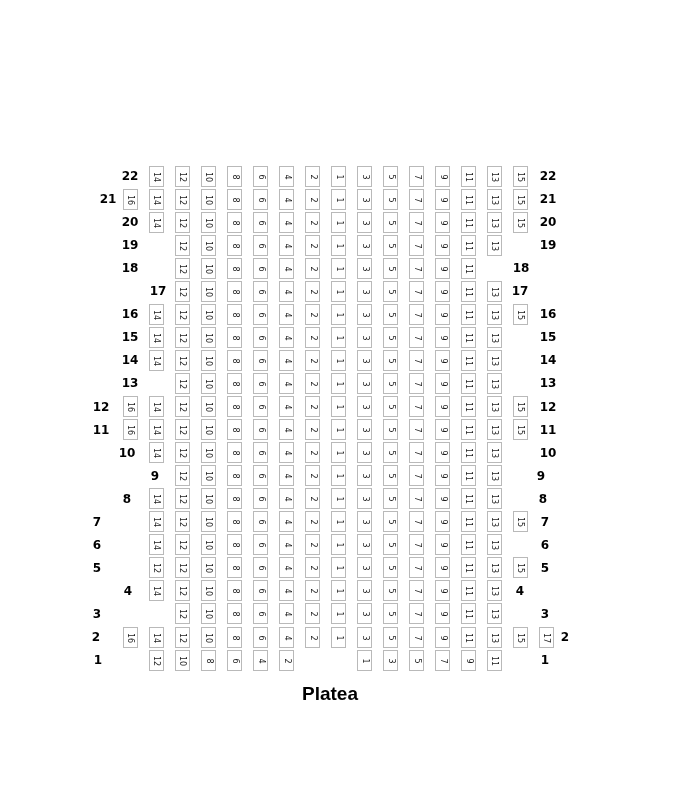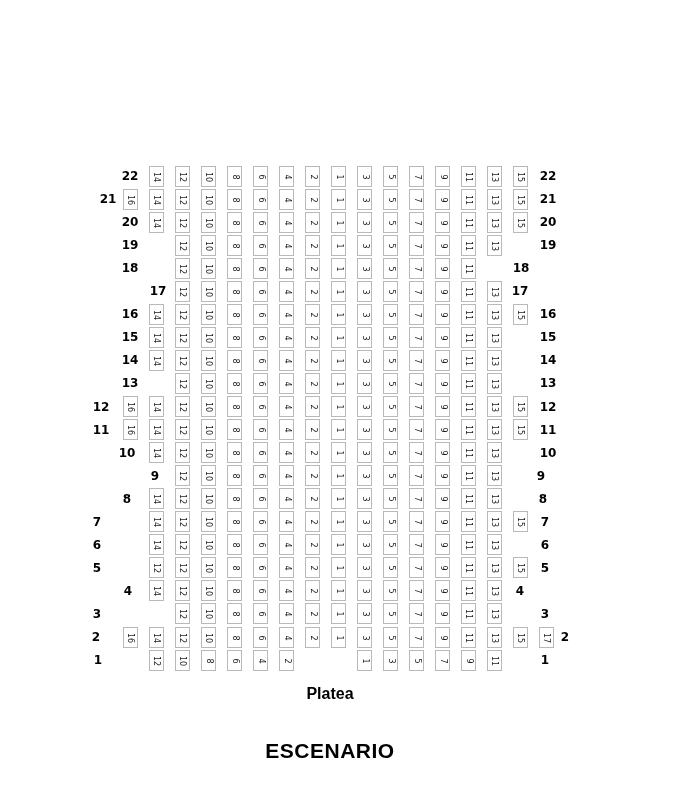--- a/index.html
+++ b/index.html
@@ -33,21 +33,21 @@
     transform:translate(-50%,-50%);
     font-size:12px;
     font-weight:700;
     color:#000000;
     white-space:nowrap;
   }
   .section-label{
     position:absolute;
     transform:translate(-50%,-50%);
     font-family:"Liberation Sans",sans-serif;
-    font-size:16px;
+    font-size:19px;
     font-weight:700;
     color:#000000;
     white-space:nowrap;
   }
   .stage-label{
     position:absolute;
     transform:translate(-50%,-50%);
     font-family:"Liberation Sans",sans-serif;
     font-size:21px;
     font-weight:700;
@@ -1039,14 +1039,13 @@
         <span>7</span>
       </div>
       <div class="seat" title="Fila 1 - Asiento 9" style="left: 461px; top: 650px;">
         <span>9</span>
       </div>
       <div class="seat" title="Fila 1 - Asiento 11" style="left: 487px; top: 650px;">
         <span>11</span>
       </div>
     </div>
   <div class="section-label" style="left:330px;top:694px;">Platea</div>
-  <div class="stage-label" style="left:330px;top:751px;">ESCENARIO</div>
 </div>
 
 </body></html>

